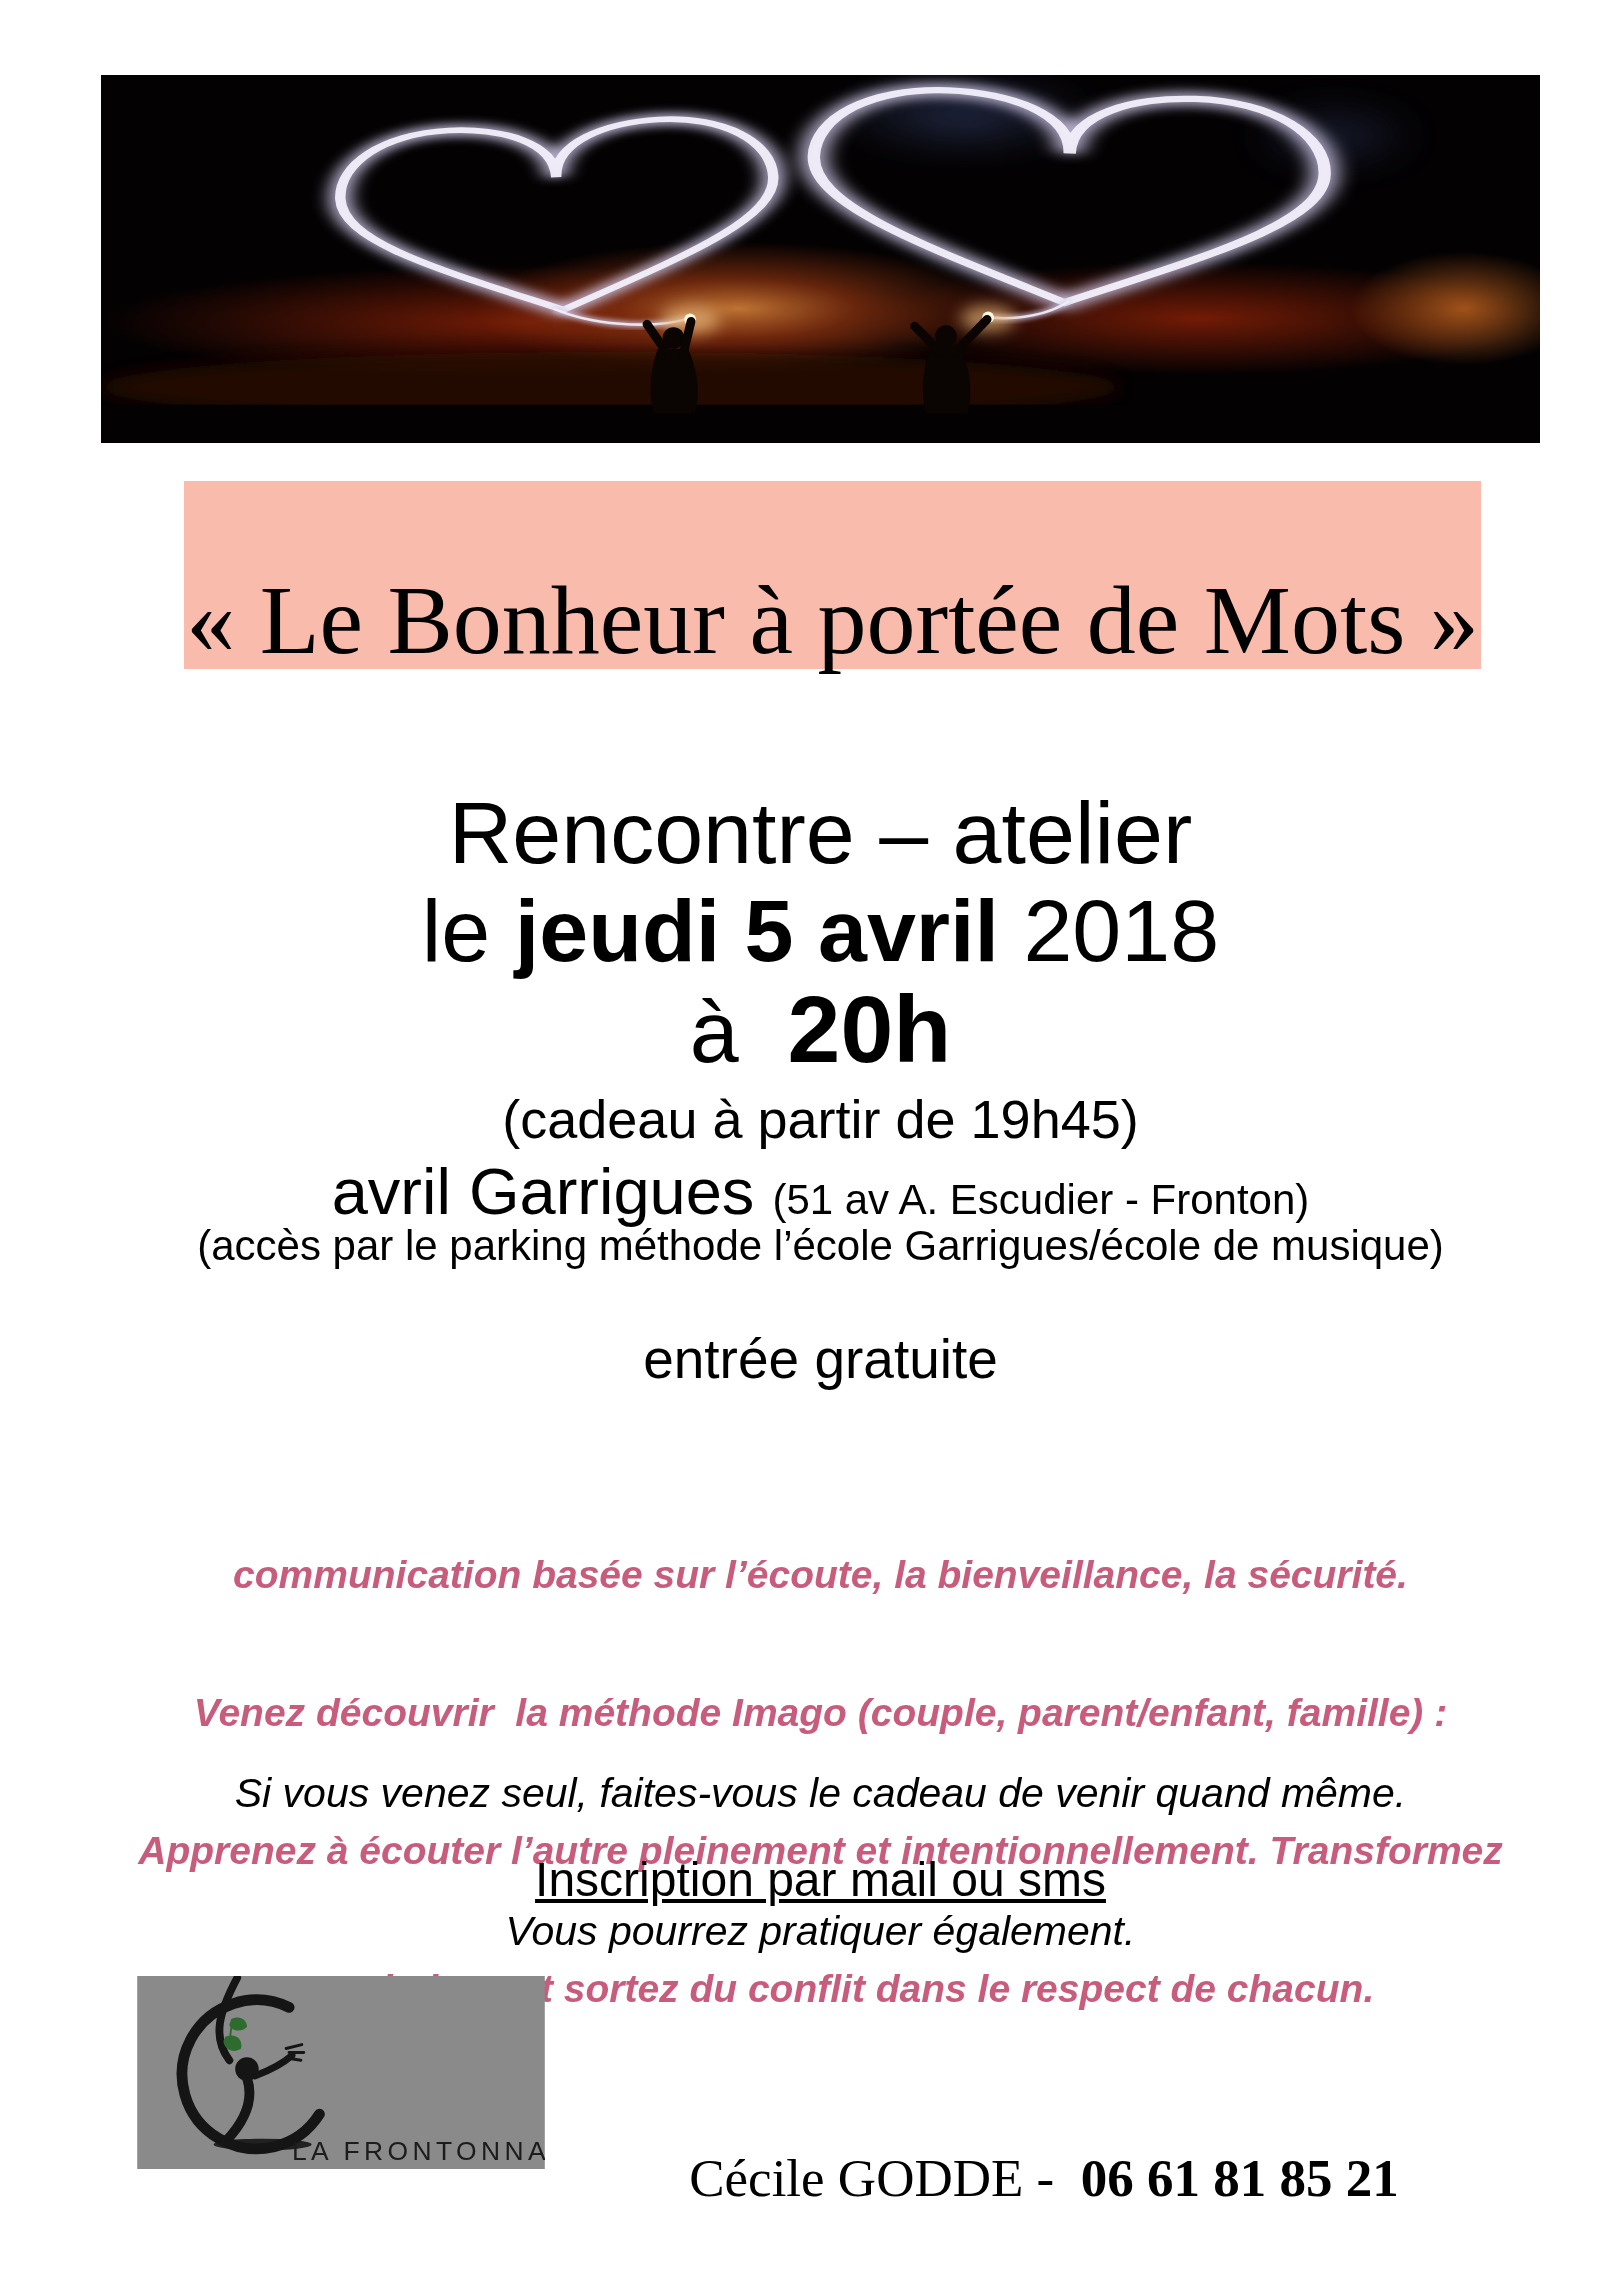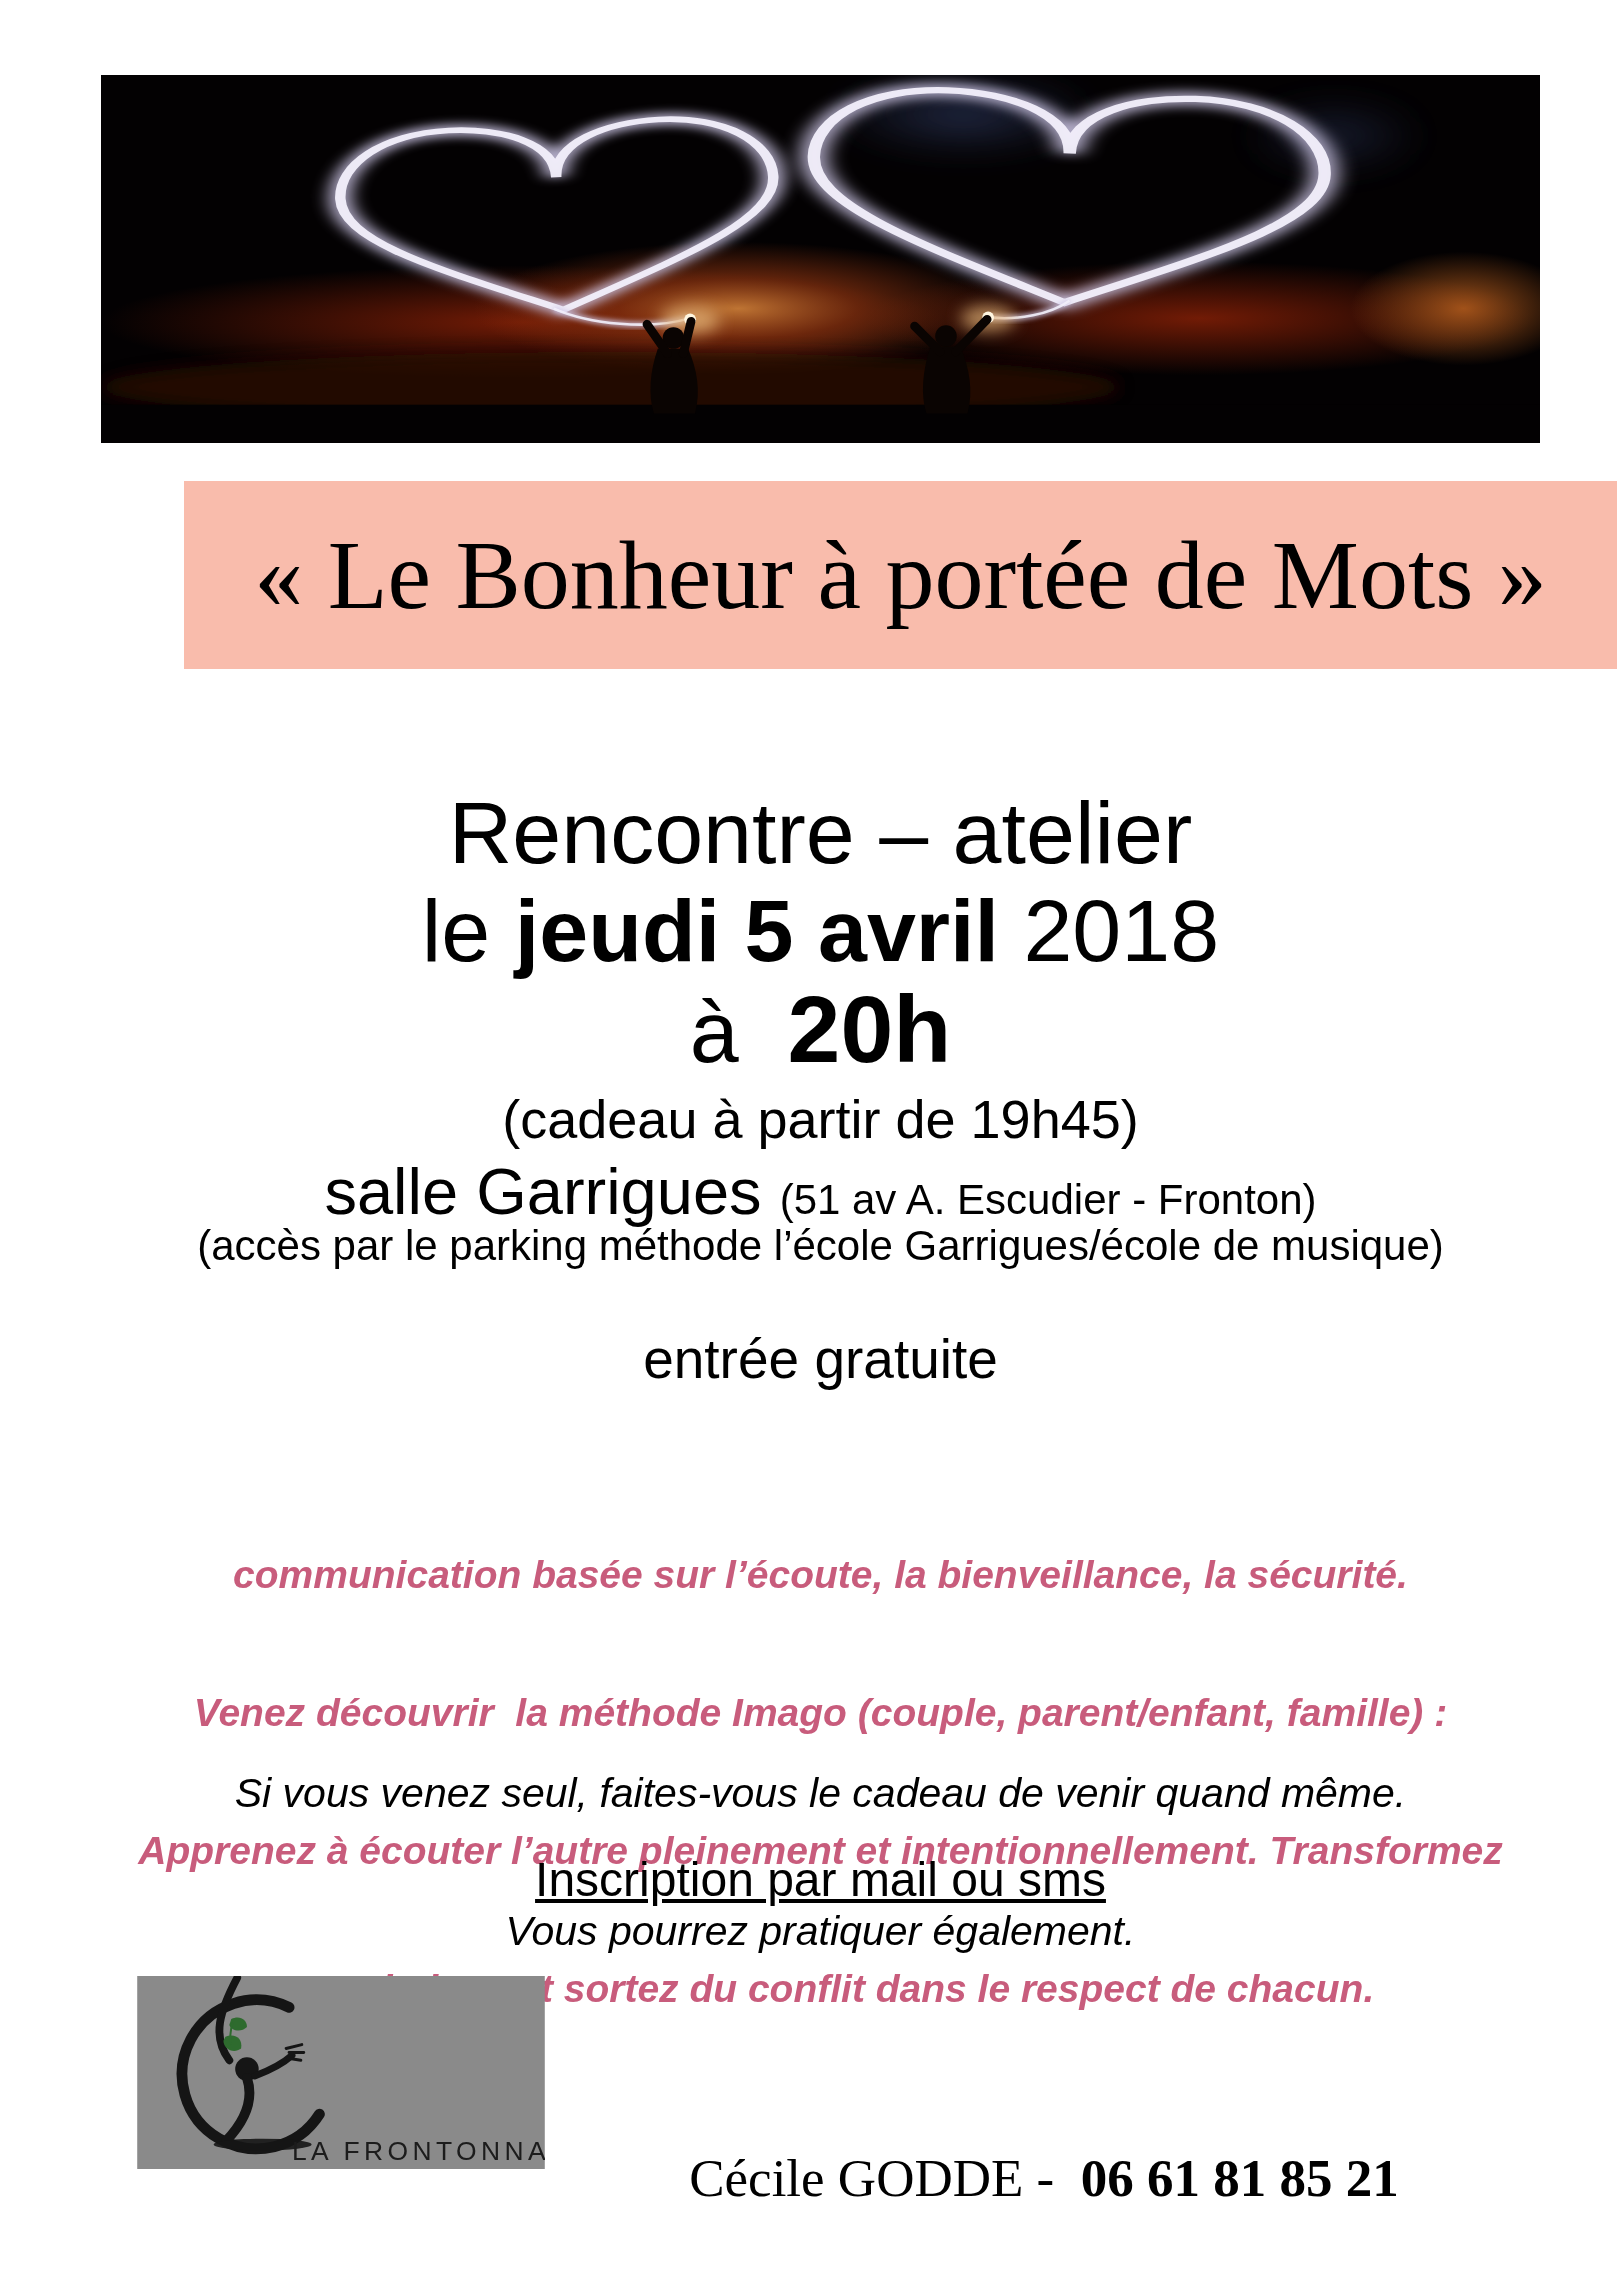--- a/index.html
+++ b/index.html
@@ -13,23 +13,23 @@
     margin:0 auto;
   }
   .abs{position:absolute;}
 
   
   .hero{left:101px;top:75px;width:1439px;height:368px;background:#000;}
   .hero svg{display:block;width:100%;height:100%;}
 
   
   .banner{
-    left:184px;top:481px;width:1433px;height:188px;
+    left:184px;top:481px;width:1297px;height:188px;
     background:#F9BCAC;
-    display:flex;align-items:center;justify-content:center;
+    display:flex;align-items:flex-end;justify-content:center;
   }
   .banner-title{
     font-family:"Liberation Serif", serif;
     font-size:98px;line-height:1;white-space:pre;
     color:#000;
   }
 
   
   .headline{left:101px;top:784px;width:1439px;text-align:center;line-height:98px;font-size:88px;}
   .headline .row{white-space:pre;}
@@ -161,21 +161,21 @@
   </div>
 
   <div class="abs headline">
     <div class="row">Rencontre – atelier</div>
     <div class="row"><span>le </span><span class="b">jeudi 5 avril</span><span> 2018</span></div>
     <div class="row"><span>à  </span><span class="time-bold">20h</span></div>
   </div>
 
   <div class="abs line reception">(cadeau à partir de 19h45)</div>
 
-  <div class="abs line venue"><span>salle Garrigues </span><span class="small">(51 av A. Escudier - Fronton)</span></div>
+  <div class="abs line venue"><span>avril Garrigues </span><span class="small">(51 av A. Escudier - Fronton)</span></div>
 
   <div class="abs line access">(accès par le parking méthode l’école Garrigues/école de musique)</div>
 
   <div class="abs line free">entrée gratuite</div>
 
   <div class="abs pitch">
     <div>communication basée sur l’écoute, la bienveillance, la sécurité.</div>
     <div>Venez découvrir  la méthode Imago (couple, parent/enfant, famille) :</div>
     <div>Apprenez à écouter l’autre pleinement et intentionnellement. Transformez</div>
     <div>vos relations et sortez du conflit dans le respect de chacun.</div>

